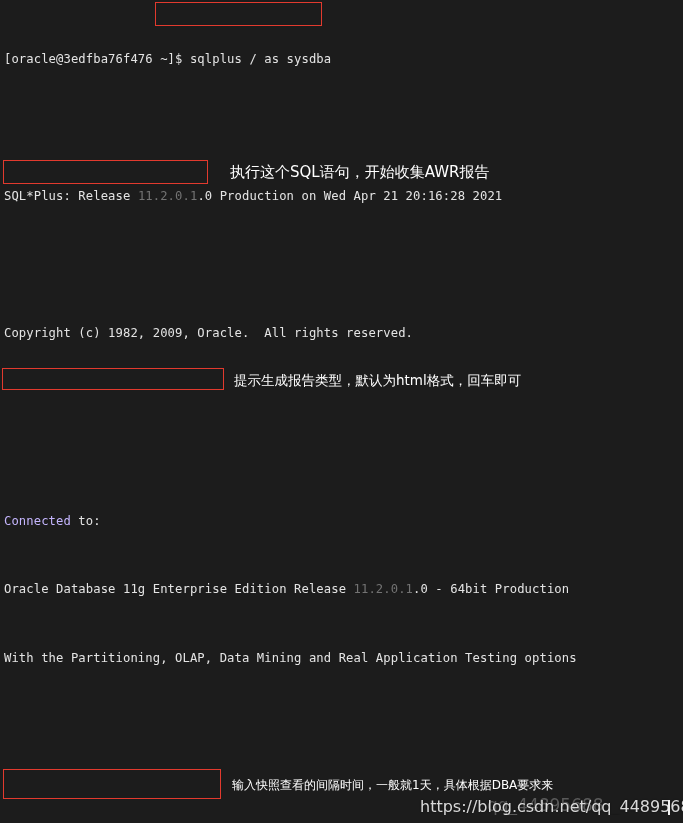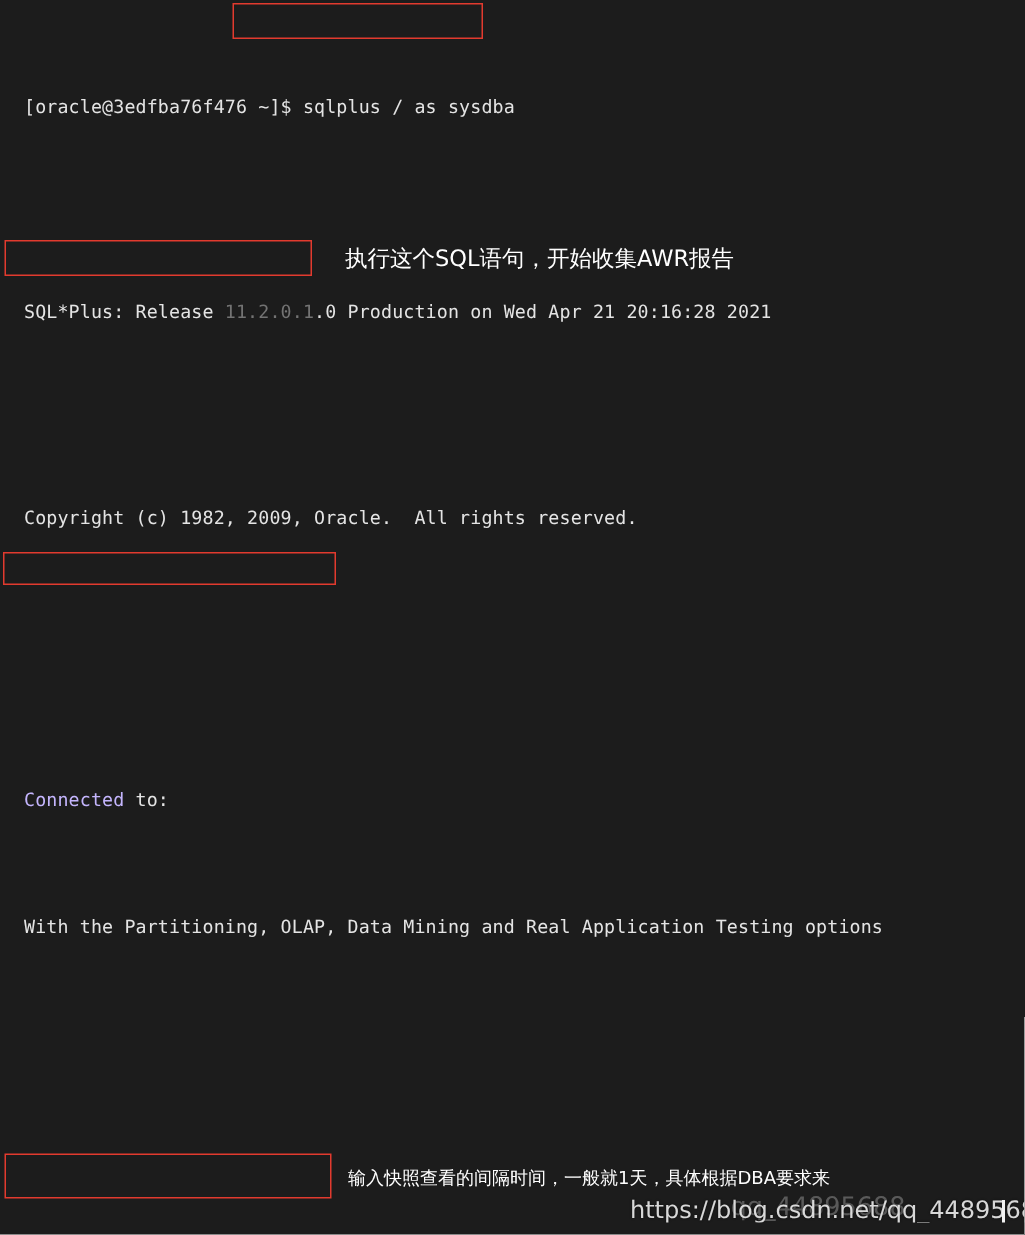--- a/index.html
+++ b/index.html
@@ -15,21 +15,21 @@
     overflow: hidden;
     font-family: "DejaVu Sans Mono", "Liberation Mono", monospace;
   }
   
   .term {
     position: absolute;
     left: 0;
     top: 0;
     width: 683px;
     height: 823px;
-    padding: 12px;
+    padding: 0;
     box-sizing: border-box;
     color: #d8d8d8;
     font-size: 12.2px;
     line-height: 17.1px;
     white-space: pre;
     letter-spacing: 0.1px;
   }
   .line {
     height: 17.1px;
     padding-left: 4px;
@@ -104,20 +104,21 @@
 
     <div class="blank"></div>
 
     <div class="line"><span class="c-white">Copyright (c) 1982, 2009, Oracle.  All rights reserved.</span></div>
 
     <div class="blank"></div>
     <div class="blank"></div>
 
     <div class="line"><span class="c-green">Connected</span><span class="c-white"> to:</span></div>
 
+    <div class="line"><span class="c-white">Oracle Database 11g Enterprise Edition Release </span><span class="c-magenta">11.2.0.1</span><span class="c-white">.0</span><span class="c-white"> - 64bit Production</span></div>
 
     <div class="line"><span class="c-white">With the Partitioning, OLAP, Data Mining and Real Application Testing options</span></div>
 
     <div class="blank"></div>
 
 
     
 
     
     
@@ -181,20 +182,21 @@
     
 
   </div>
 
   <div class="redbox" style="left:155px; top:2px; width:167px; height:24px;"></div>
   <div class="redbox" style="left:3px; top:160px; width:205px; height:24px;"></div>
   <div class="redbox" style="left:2px; top:368px; width:222px; height:22px;"></div>
   <div class="redbox" style="left:3px; top:769px; width:218px; height:30px;"></div>
 
   <div class="annot" style="left:230px; top:163px; font-size:15px;">执行这个SQL语句，开始收集AWR报告</div>
+  <div class="annot" style="left:234px; top:372px; font-size:13.5px;">提示生成报告类型，默认为html格式，回车即可</div>
   <div class="annot" style="left:232px; top:777px; font-size:12px;">输入快照查看的间隔时间，一般就1天，具体根据DBA要求来</div>
 
   <div class="watermark-ghost" style="left:487px; top:795px;">qq_44895688</div>
   <div class="watermark" style="left:420px; top:797px;">https://blog.csdn.net/qq_44895688</div>
 
   <div class="caret" style="left:668px; top:800px; height:22px;"></div>
 
   <div class="bottom-strip" style="left:0; top:815px; height:8px; background:#1c1c1c;"></div>
 
 </div>

